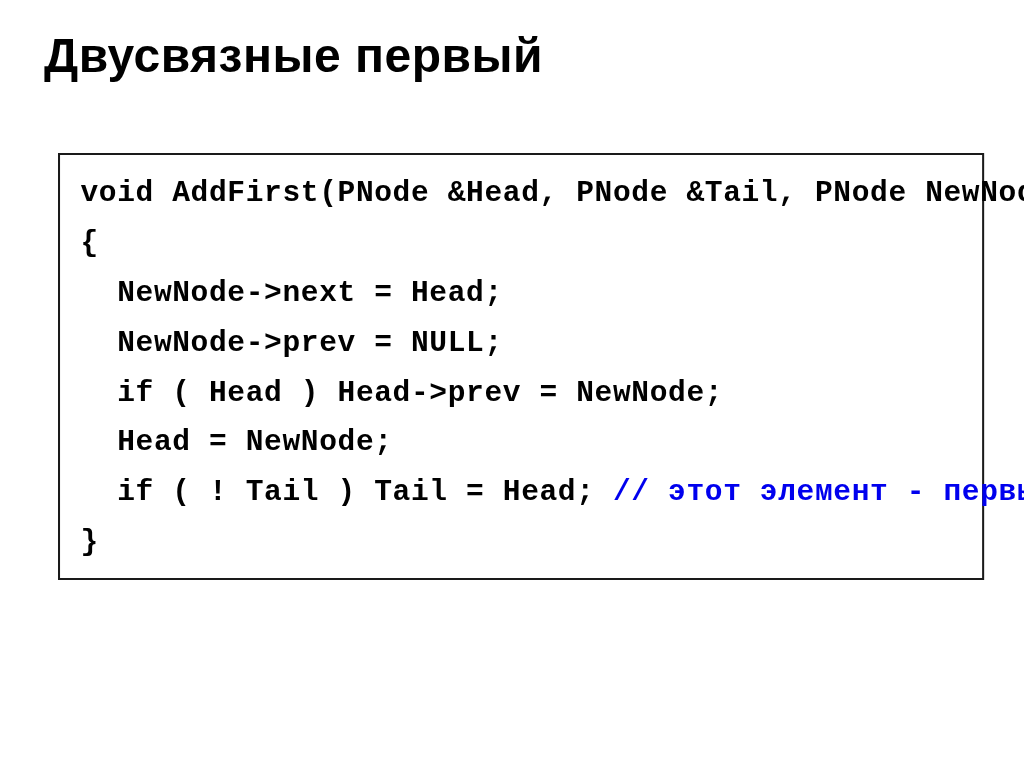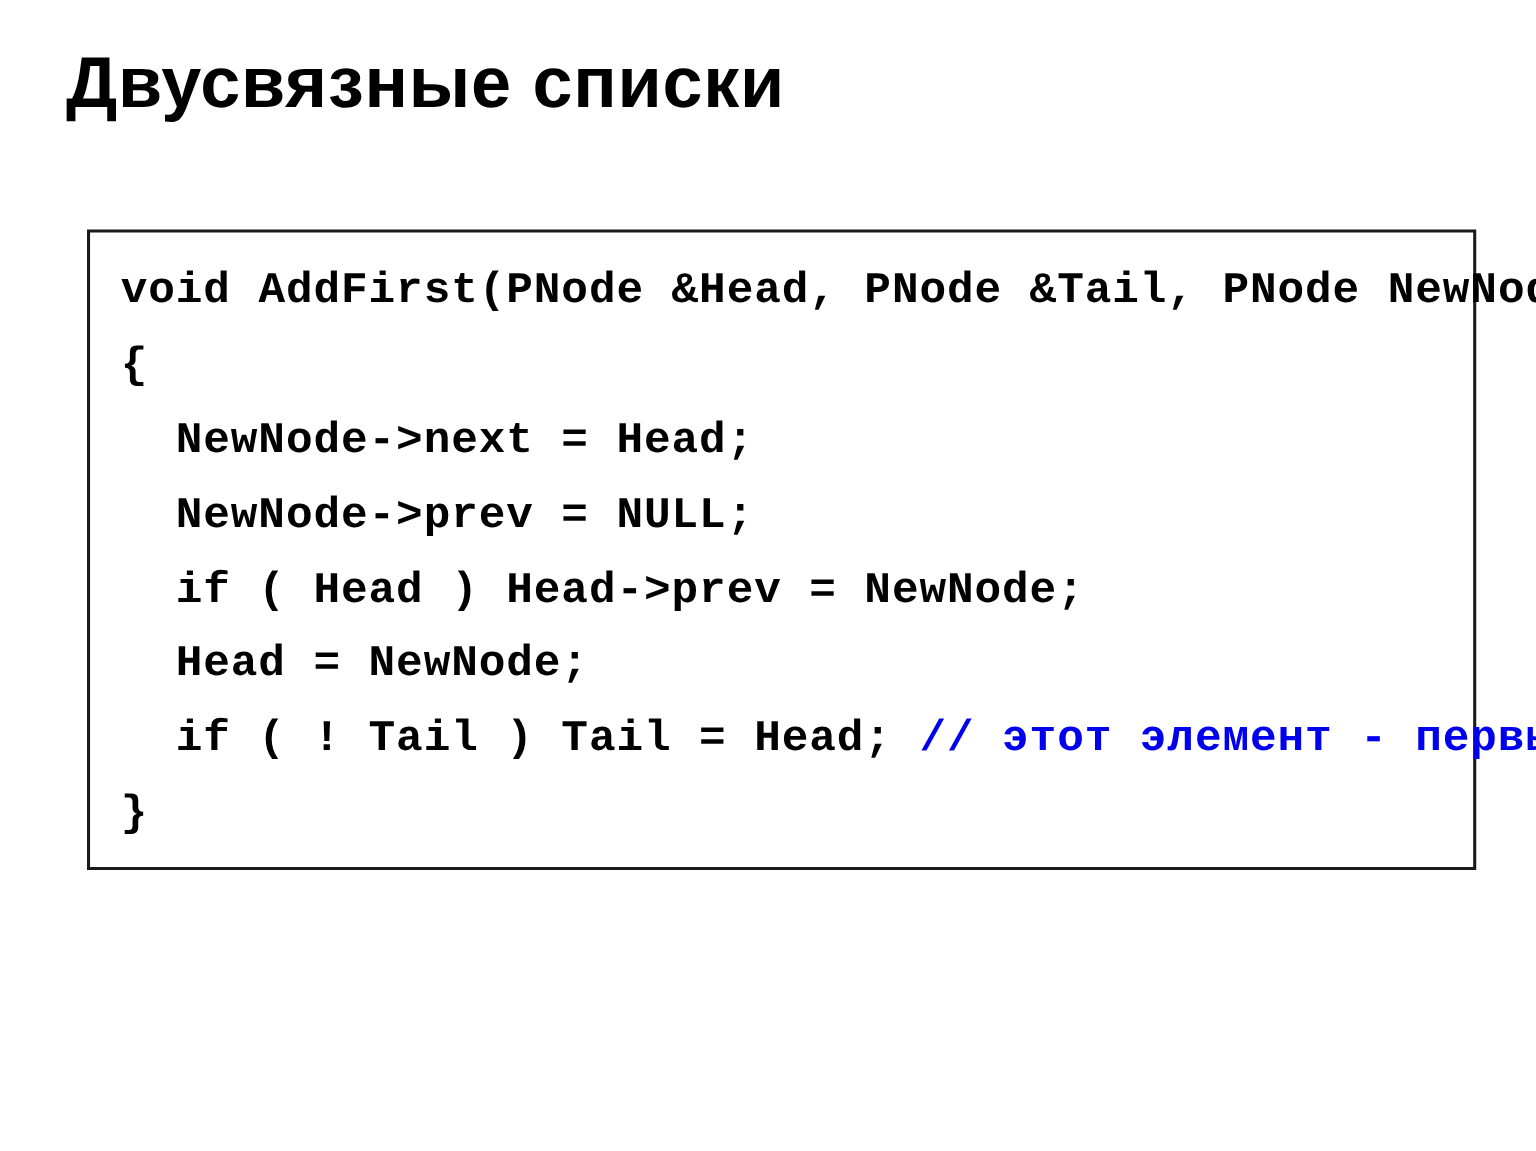--- a/index.html
+++ b/index.html
@@ -47,21 +47,21 @@
     padding-left: 56px;
   }
   .comment {
     color: #0000ee;
   }
 </style>
 </head>
 <body>
 
 <div class="slide">
-  <h1 class="title">Двусвязные списки</h1>
+  <h1 class="title">Двусвязные первый</h1>
 
   <div class="code-box">
     <div class="code-line">void AddFirst(PNode &amp;Head, PNode &amp;Tail, PNode NewNode)</div>
     <div class="code-line">{</div>
     <div class="code-line indent">NewNode-&gt;next = Head;</div>
     <div class="code-line indent">NewNode-&gt;prev = NULL;</div>
     <div class="code-line indent">if ( Head ) Head-&gt;prev = NewNode;</div>
     <div class="code-line indent">Head = NewNode;</div>
     <div class="code-line indent"><span>if ( ! Tail ) Tail = Head; </span><span class="comment">// этот элемент - первый</span></div>
     <div class="code-line">}</div>

